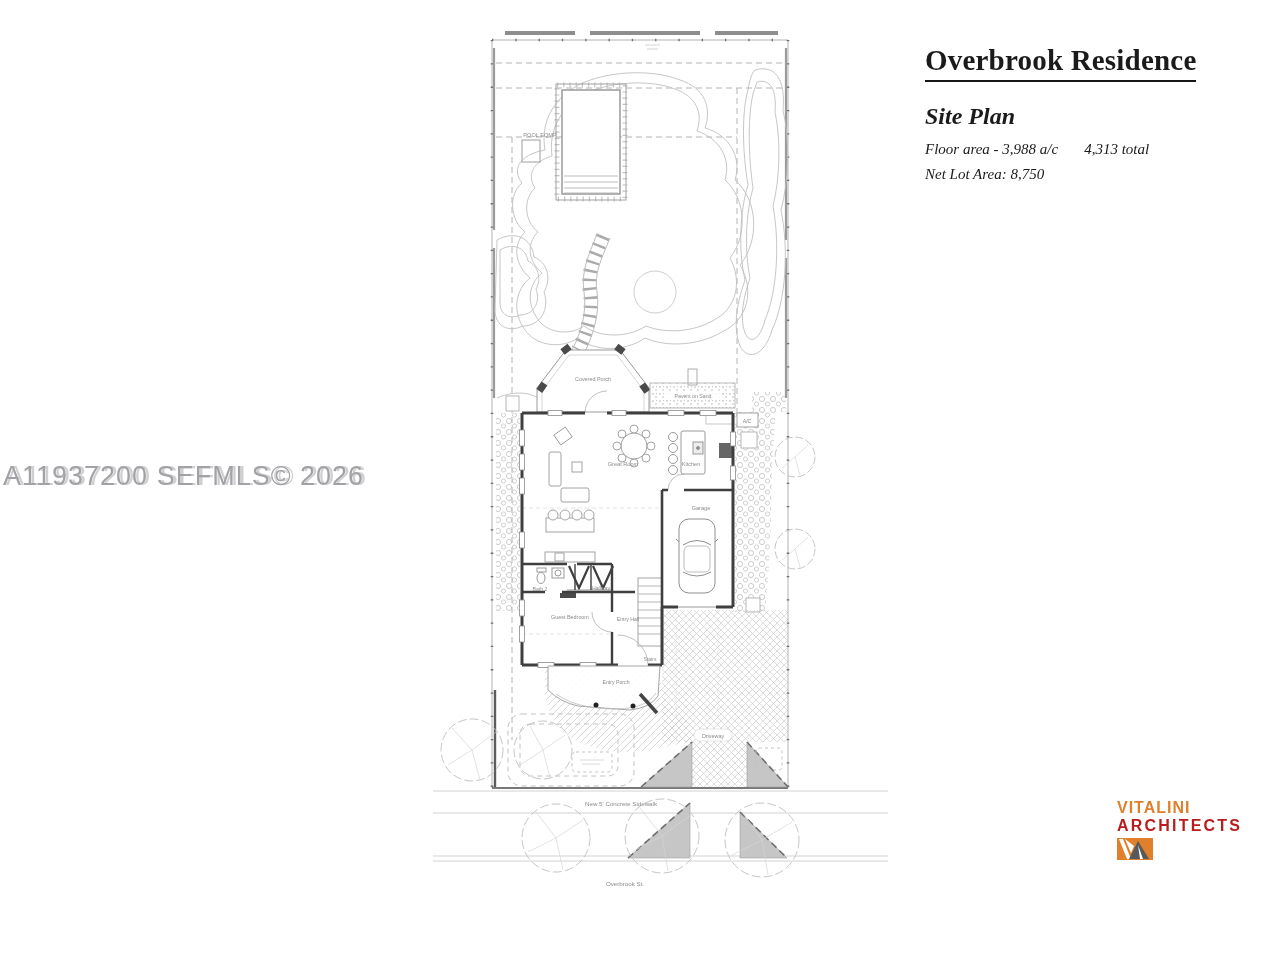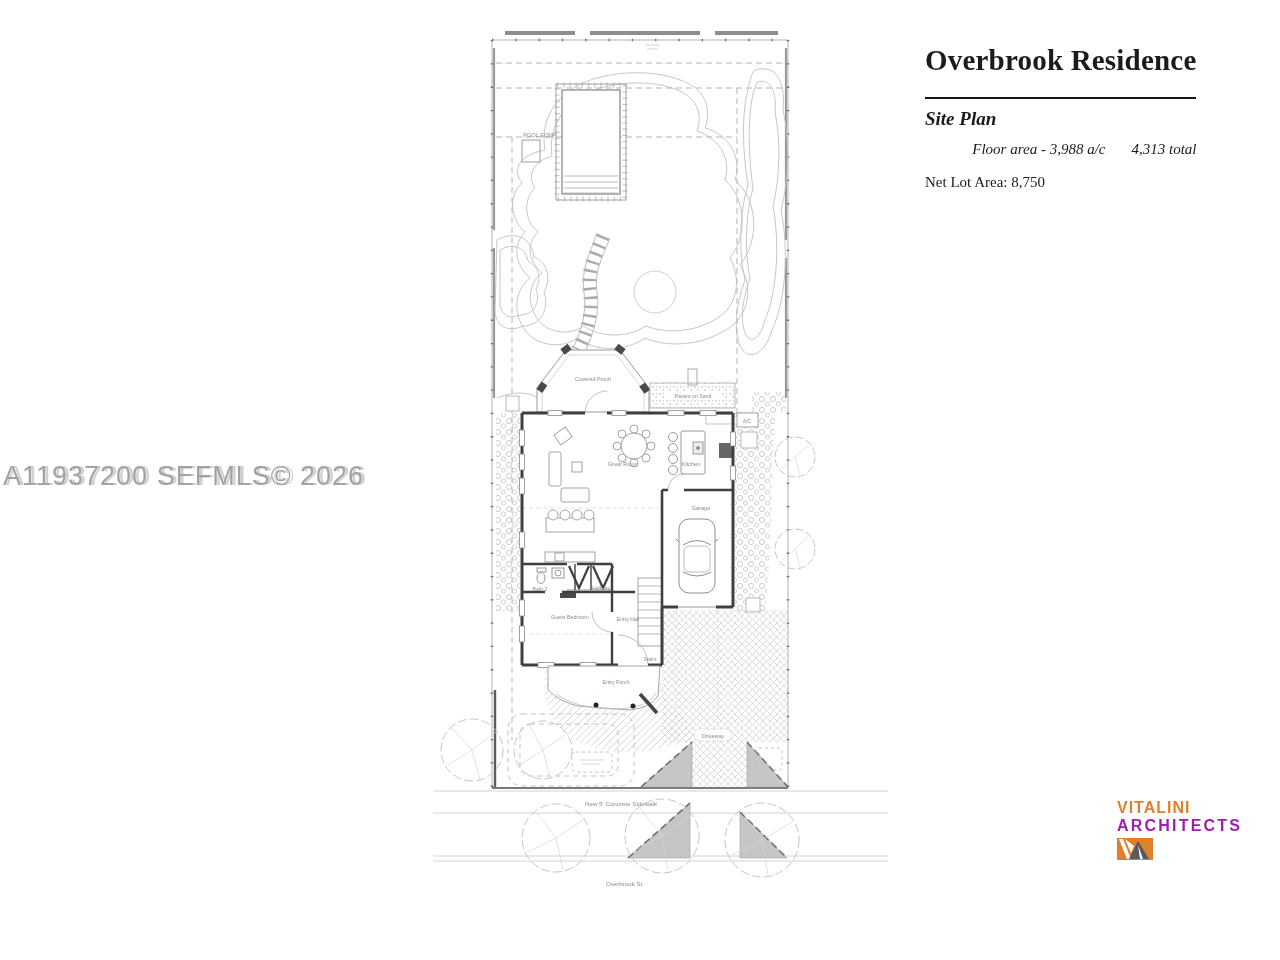--- a/index.html
+++ b/index.html
@@ -5,28 +5,28 @@
   html,body{margin:0;padding:0;}
   body{width:1280px;height:960px;background:#ffffff;position:relative;overflow:hidden;
        font-family:"Liberation Sans",sans-serif;}
   .page{position:absolute;inset:0;background:#fff;}
   svg.plan{position:absolute;left:0;top:0;}
   .watermark{position:absolute;left:3px;top:461px;font-size:27px;color:#a2a2a6;
              letter-spacing:1px;text-shadow:3px 0 0 rgba(150,150,155,.45);white-space:nowrap;}
   .titleblock{position:absolute;left:925px;top:44px;color:#1b1b1b;
               font-family:"Liberation Serif",serif;}
   .tb-title{font-size:29px;font-weight:700;display:inline-block;border-bottom:2.5px solid #161616;
-            padding-bottom:20px;letter-spacing:.2px;}
-  .tb-sub{font-size:19px;font-weight:700;font-style:italic;margin-top:9px;}
-  .tb-line{font-size:15px;font-style:italic;margin-top:11px;text-align:right;}
-  .tb-line2{font-size:15px;margin-top:16px;}
+            padding-bottom:3px;letter-spacing:.2px;}
+  .tb-sub{font-size:24px;font-weight:700;font-style:italic;margin-top:21px;}
+  .tb-line{font-size:15px;font-style:italic;margin-top:11px;}
+  .tb-line2{font-size:15px;font-style:italic;margin-top:8px;}
   .tb-gap{margin-left:26px;}
   .logoblock{position:absolute;left:1085px;top:799px;line-height:1.1;margin-left:32px;}
   .logo-name{font-size:16px;font-weight:700;color:#e0802c;letter-spacing:1px;}
-  .logo-type{font-size:16px;font-weight:700;color:#a21caf;letter-spacing:2.2px;}
+  .logo-type{font-size:16px;font-weight:700;color:#b91c1c;letter-spacing:2.2px;}
   .logo-mark{margin-top:4px;display:block;}
   text{font-family:"Liberation Sans",sans-serif;fill:#8a8a8a;}
 </style>
 </head>
 <body>
 
 <div class="page">
 
 <svg class="plan" width="1280" height="960" viewBox="0 0 1280 960">
 <defs>

